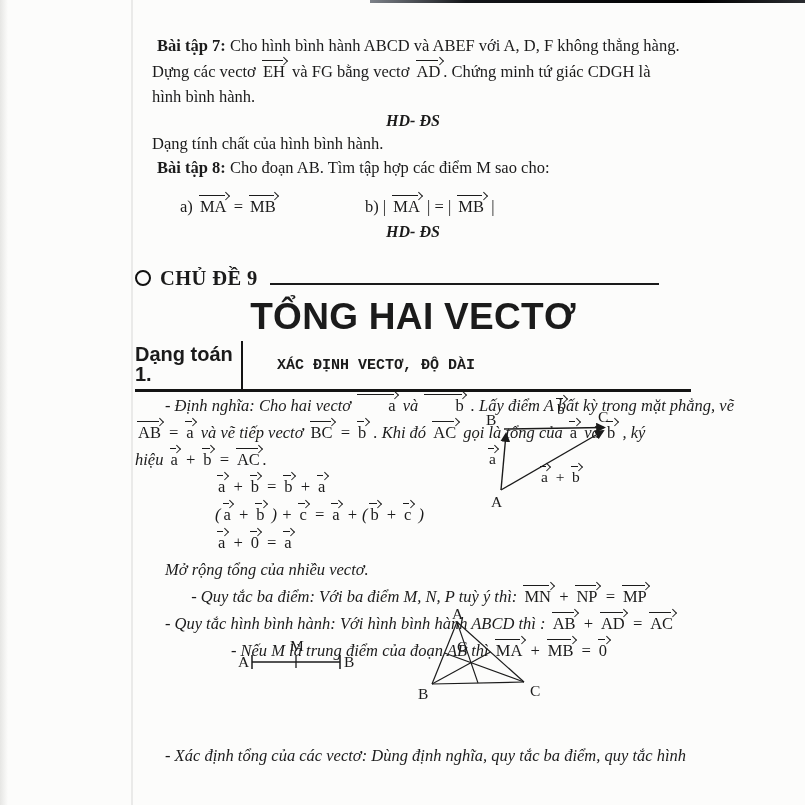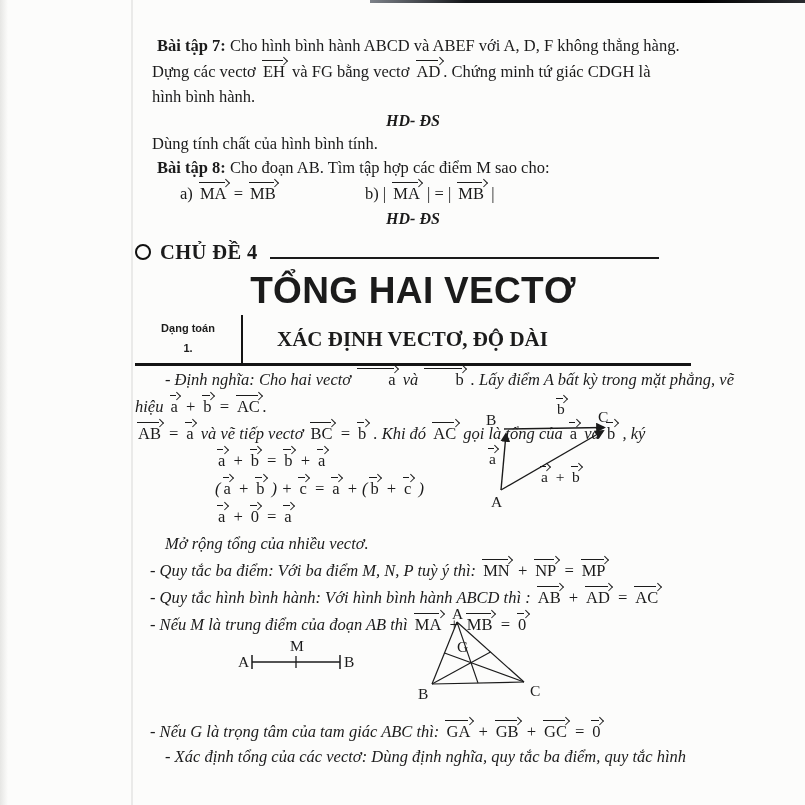--- a/index.html
+++ b/index.html
@@ -10,42 +10,42 @@
   .spine-line{position:absolute;left:131px;top:0;bottom:0;width:2px;background:rgba(0,0,0,0.07);}
   .scan-line{position:absolute;top:0;left:370px;width:435px;height:3px;
         background:linear-gradient(to right,#7d8289,#14161a 22%,#000 75%,#2a2c30);}
   .content{position:absolute;left:135px;top:34px;width:556px;}
   .content p{margin:0;white-space:nowrap;}
   .t{font-size:16.5px;line-height:24px;}
   .lh27{line-height:27px;}
   .ex1{padding-left:22px;}
   .hang{padding-left:17px;}
   .hd{font-weight:bold;font-style:italic;text-align:center;font-size:16px;line-height:23px;margin:0;}
-  .abrow{display:flex;}
+  .abrow{display:flex;margin-top:13px;}
   .abrow .cell-a{width:230px;padding-left:45px;box-sizing:border-box;}
   .chude{display:flex;align-items:center;margin-top:7px;height:30px;}
   .circle{display:inline-block;width:12px;height:12px;border:2.5px solid #111;border-radius:50%;
         margin-right:9px;flex:0 0 auto;}
   .chude-label{font-size:20.5px;font-weight:bold;letter-spacing:0.4px;}
   .chude-rule{flex:1;border-bottom:2px solid #1a1a1a;margin:10px 32px 0 12px;height:1px;}
   .main-title{font-family:"Liberation Sans",sans-serif;font-weight:bold;font-size:37px;
         text-align:center;letter-spacing:0.3px;margin-top:3px;}
   .dang{display:flex;border-bottom:3.5px solid #141414;margin-top:3px;}
-  .dang-left{width:106px;text-align:center;font-family:"Liberation Sans",sans-serif;
-        font-weight:bold;font-size:11px;line-height:20px;padding:3px 0 5px;}
+  .dang-left{width:106px;font-family:"Liberation Sans",sans-serif;
+        font-weight:bold;font-size:20px;line-height:20px;padding:3px 0 5px;}
   .dang-div{border-left:2px solid #141414;}
   .dang-right{flex:1;display:flex;align-items:center;padding-left:34px;
-        font-family:Liberation Serif, serif;font-weight:bold;font-size:21px;}
+        font-family:Liberation Mono, monospace;font-weight:bold;font-size:15px;}
   .thy{font-style:italic;}
   .dn{line-height:27px;margin-top:1px;}
   .ind{text-indent:30px;}
   .pl28{padding-left:28px;}
   .pl30{padding-left:30px;line-height:26px;}
   .frm{line-height:28px;padding-left:80px;font-style:italic;font-family:Liberation Serif, serif;}
-  .qt{line-height:27px;padding-left:15px;font-style:italic;}
+  .qt{line-height:27px;padding-left:15px;font-style:italic;text-align:center;}
   .diag-space{height:80px;}
   .xd{font-style:italic;line-height:23px;}
   
   .vec{position:relative;display:inline-block;font-style:normal;padding:3px 2px 0 2px;margin:0 1px;line-height:1.05;}
   .vec::before{content:"";position:absolute;left:1px;right:4px;top:0;border-top:1.3px solid currentColor;}
   .vec::after{content:"";position:absolute;right:0;top:-2.3px;width:4.5px;height:4.5px;
         border-top:1.3px solid currentColor;border-right:1.3px solid currentColor;transform:rotate(45deg);}
   .bold{font-weight:bold;}
   
   .diagram{position:absolute;}
@@ -59,57 +59,56 @@
 <div class="page">
   <div class="edge-shade"></div>
   <div class="spine-line"></div>
   <div class="scan-line"></div>
 
   <div class="content">
     <p class="t ex1"><span class="bold">Bài tập 7:</span> Cho hình bình hành ABCD và ABEF với A, D, F không thẳng hàng.</p>
     <p class="t hang lh27">Dựng các vectơ <span class="vec">EH</span> và FG bằng vectơ <span class="vec">AD</span>. Chứng minh tứ giác CDGH là</p>
     <p class="t hang">hình bình hành.</p>
     <p class="hd">HD- ĐS</p>
-    <p class="t hang">Dùng tính chất của hình bình tính.</p>
+    <p class="t hang">Dạng tính chất của hình bình hành.</p>
     <p class="t ex1"><span class="bold">Bài tập 8:</span> Cho đoạn AB. Tìm tập hợp các điểm M sao cho:</p>
     <div class="abrow t lh27">
       <span class="cell-a">a) <span class="vec">MA</span> = <span class="vec">MB</span></span>
       <span>b) | <span class="vec">MA</span> | = | <span class="vec">MB</span> |</span>
     </div>
     <p class="hd">HD- ĐS</p>
     <div class="abrow t">
     </div>
 
     <div class="chude">
       <span class="circle"></span>
-      <span class="chude-label">CHỦ ĐỀ 4</span>
+      <span class="chude-label">CHỦ ĐỀ 9</span>
       <span class="chude-rule"></span>
     </div>
     <div class="main-title">TỔNG HAI VECTƠ</div>
     <div class="dang">
       <div class="dang-left">
         <div>Dạng toán</div>
         <div>1.</div>
       </div>
       <div class="dang-div"></div>
       <div class="dang-right">XÁC ĐỊNH VECTƠ, ĐỘ DÀI</div>
     </div>
 
     <p class="t thy dn ind">- Định nghĩa: Cho hai vectơ <span class="vec">a</span> và <span class="vec">b</span> . Lấy điểm A bất kỳ trong mặt phẳng, vẽ</p>
+    <p class="t thy dn"><span class="vec">AB</span> = <span class="vec">a</span> và vẽ tiếp vectơ <span class="vec">BC</span> = <span class="vec">b</span> . Khi đó <span class="vec">AC</span> gọi là tổng của <span class="vec">a</span> và <span class="vec">b</span> , ký</p>
     <p class="t thy dn">hiệu <span class="vec">a</span> + <span class="vec">b</span> = <span class="vec">AC</span>.</p>
-    <p class="t thy dn"><span class="vec">AB</span> = <span class="vec">a</span> và vẽ tiếp vectơ <span class="vec">BC</span> = <span class="vec">b</span> . Khi đó <span class="vec">AC</span> gọi là tổng của <span class="vec">a</span> và <span class="vec">b</span> , ký</p>
     <p class="t frm"><span class="vec">a</span> + <span class="vec">b</span> = <span class="vec">b</span> + <span class="vec">a</span></p>
     <p class="t frm">(<span class="vec">a</span> + <span class="vec">b</span> ) + <span class="vec">c</span> = <span class="vec">a</span> + (<span class="vec">b</span> + <span class="vec">c</span> )</p>
     <p class="t frm"><span class="vec">a</span> + <span class="vec">0</span> = <span class="vec">a</span></p>
     <p class="t thy pl30">Mở rộng tổng của nhiều vectơ.</p>
     <p class="t qt">- Quy tắc ba điểm: Với ba điểm M, N, P tuỳ ý thì: <span class="vec">MN</span> + <span class="vec">NP</span> = <span class="vec">MP</span></p>
     <p class="t qt">- Quy tắc hình bình hành: Với hình bình hành ABCD thì : <span class="vec">AB</span> + <span class="vec">AD</span> = <span class="vec">AC</span></p>
     <p class="t qt">- Nếu M là trung điểm của đoạn AB thì <span class="vec">MA</span> + <span class="vec">MB</span> = <span class="vec">0</span></p>
     <div class="diag-space"></div>
-    <p class="t qt">- Nếu G là trọng tâm của tam giác ABC thì: <span class="vec">GA</span> + <span class="vec">GB</span> + <span class="vec">GC</span> = <span class="vec">0</span></p>
     <p class="t xd ind">- Xác định tổng của các vectơ: Dùng định nghĩa, quy tắc ba điểm, quy tắc hình</p>
 
   </div>
 
   <div class="diagram" style="left:458px;top:396px;width:195px;height:112px;">
     <svg width="195" height="112" viewBox="0 0 195 112">
       <defs>
         <marker id="ah1" viewBox="0 0 10 10" refX="8" refY="5" markerWidth="7" markerHeight="7" orient="auto-start-reverse">
           <path d="M0,0 L10,5 L0,10 z" fill="#1b1b1b"></path>
         </marker>

